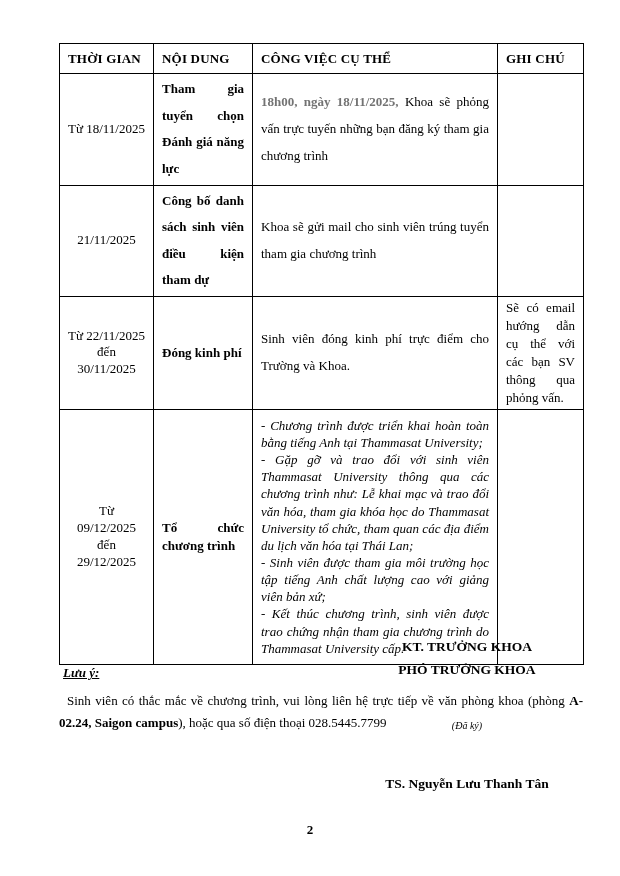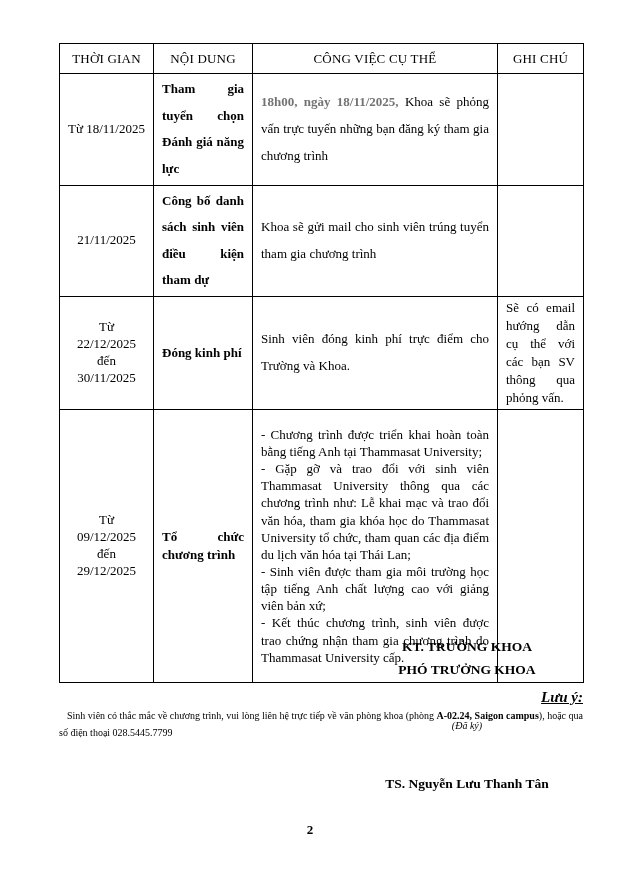--- a/index.html
+++ b/index.html
@@ -23,22 +23,22 @@
   table.schedule col.c3 { width: 245px; }
   table.schedule col.c4 { width: 86px; }
   table.schedule th, table.schedule td {
     border: 1px solid #000;
     font-size: 13px;
     vertical-align: middle;
     padding: 2px 8px;
   }
   table.schedule th {
     height: 30px;
-    font-weight: normal;
-    text-align: center;
+    font-weight: bold;
+    text-align: left;
     letter-spacing: 0.2px;
   }
   td.time {
     font-weight: normal;
     text-align: center;
     line-height: 1.3;
     white-space: pre-line;
   }
   td.topic {
     font-weight: bold;
@@ -46,50 +46,50 @@
     line-height: 2.05;
   }
   td.topic.tight { line-height: 1.4; }
   td.task {
     text-align: justify;
     line-height: 2.05;
   }
   td.task.list {
     vertical-align: top;
     line-height: 1.32;
-    padding: 16px 8px;
+    padding: 7px 8px;
+    font-style: italic;
   }
   td.task.list p { text-align: justify; }
   td.note-cell {
     vertical-align: top;
     text-align: justify;
     line-height: 1.38;
     padding: 4px 6px;
   }
   .r1 td { height: 84px; }
   .r2 td { height: 88px; }
   .r3 td { height: 100px; }
   .r4 td { height: 215px; }
 
   .task-highlight { font-weight: bold; }
 
   .luu-y {
-    margin: 6px 0 0 4px;
-    font-size: 15px;
-    text-align: right;
+    margin: 0 0 0 4px;
+    font-size: 13px;
   }
   .luu-y span {
     font-weight: bold;
     font-style: italic;
     text-decoration: underline;
   }
   .contact-para {
-    margin-top: 1px;
+    margin-top: 9px;
     width: 524px;
-    font-size: 10px;
+    font-size: 13px;
     line-height: 1.7;
     text-align: justify;
     text-indent: 8px;
   }
   .contact-para .bold { font-weight: bold; }
 
   .signature {
     position: absolute;
     left: 347px;
     top: 636px;
@@ -148,21 +148,21 @@
     </tr>
 
     <tr class="r2">
       <td class="time">21/11/2025</td>
       <td class="topic">Công bố danh sách sinh viên điều kiện tham dự</td>
       <td class="task">Khoa sẽ gửi mail cho sinh viên trúng tuyển tham gia chương trình</td>
       <td class="note-cell"></td>
     </tr>
 
     <tr class="r3">
-      <td class="time">Từ 22/12/2025
+      <td class="time">Từ 22/11/2025
 đến 30/11/2025</td>
       <td class="topic">Đóng kinh phí</td>
       <td class="task">Sinh viên đóng kinh phí trực điểm cho Trường và Khoa.</td>
       <td class="note-cell">Sẽ có email hướng dẫn cụ thể với các bạn SV thông qua phỏng vấn.</td>
     </tr>
 
     <tr class="r4">
       <td class="time">Từ 09/12/2025
 đến 29/12/2025</td>
       <td class="topic tight">Tổ chức chương trình</td>

